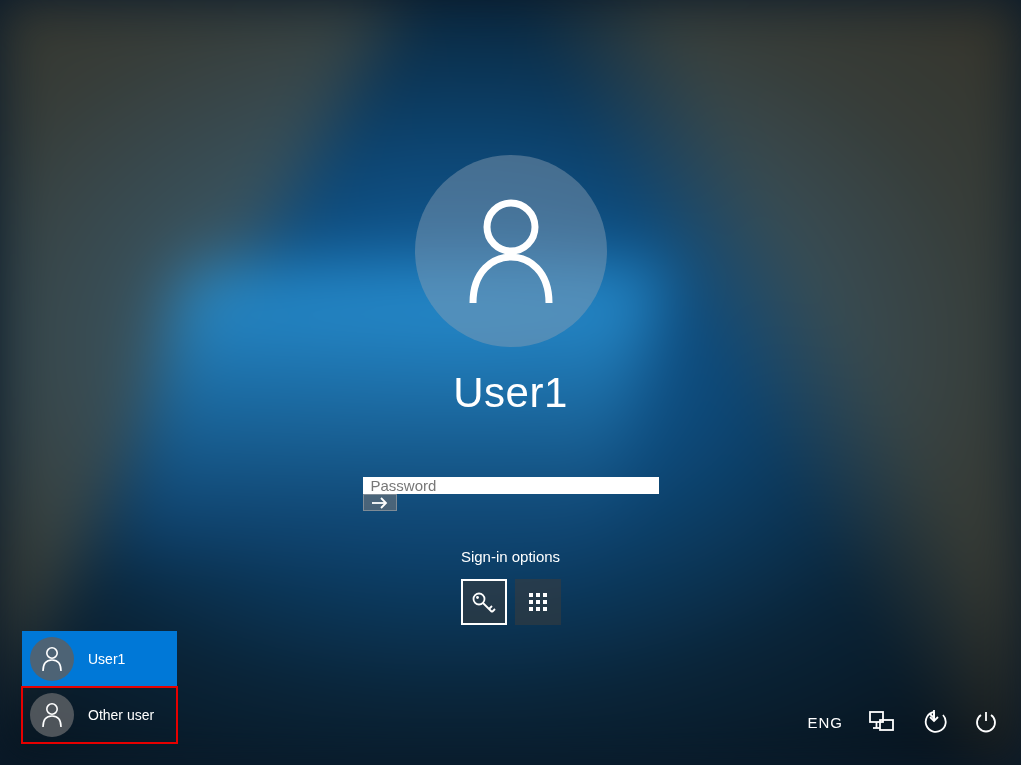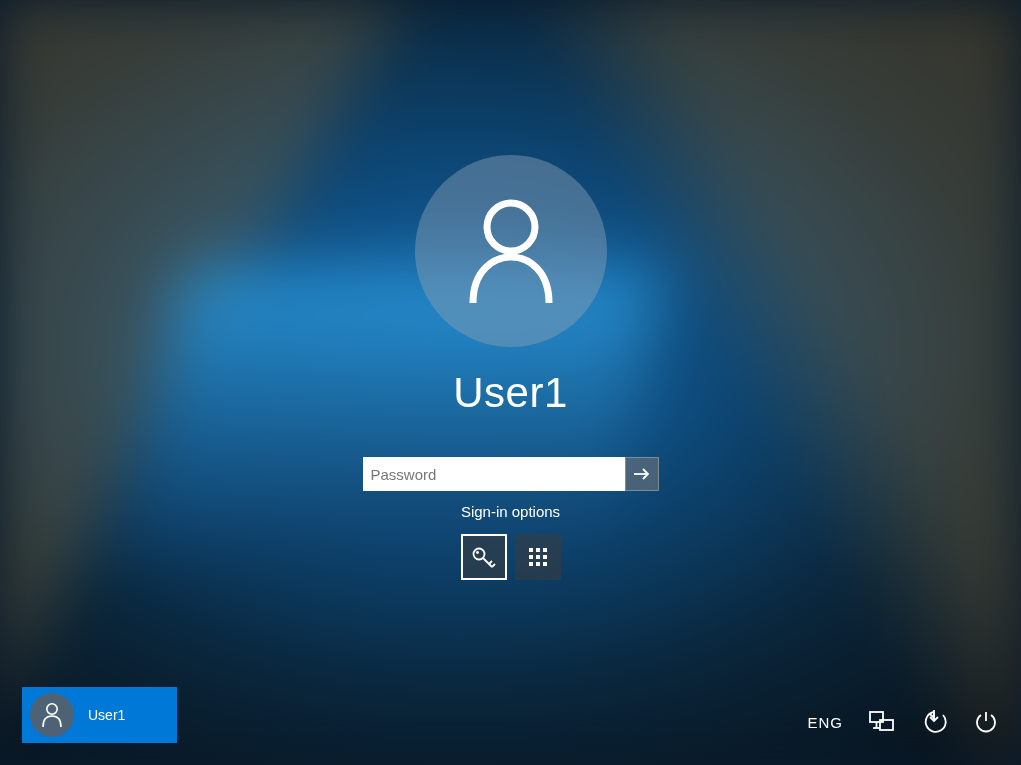--- a/index.html
+++ b/index.html
@@ -48,40 +48,40 @@
     .avatar-large {
       width: 192px; height: 192px; border-radius: 50%;
       background: rgba(140,160,180,0.45);
       display: flex; align-items: center; justify-content: center;
     }
     .username {
       margin-top: 22px;
       font-size: 42px; font-weight: 300; letter-spacing: 0.5px;
     }
     .pw-row {
-      margin-top: 40px;
+      margin-top: 60px;
       display: flex;
-      height: 34px; width: 296px;
+      height: 34px; width: 296px; flex-direction: column;
     }
     .pw-input {
       flex: 1; height: 100%;
       background: #fff; border: none;
       padding: 0 8px; font-size: 15px; color: #222;
       outline: none;
     }
     .pw-input::placeholder { color: #777; }
     .pw-submit {
       width: 34px; height: 100%;
       background: rgba(120,120,120,0.55);
       border: 1px solid rgba(180,180,180,0.5);
       display: flex; align-items: center; justify-content: center;
       cursor: pointer;
     }
     .signin-options {
-      margin-top: 12px;
+      margin-top: 37px;
       font-size: 15px; font-weight: 400;
     }
     .option-icons {
       margin-top: 14px;
       display: flex; gap: 8px;
     }
     .opt-btn {
       width: 46px; height: 46px;
       background: rgba(60,60,60,0.55);
       display: flex; align-items: center; justify-content: center;
@@ -189,20 +189,31 @@
       <div class="mini-avatar">
         <span>
           <svg width="22" height="26" viewBox="0 0 22 26" fill="none">
             <circle cx="11" cy="7" r="5.2" stroke="#fff" stroke-width="1.6"></circle>
             <path d="M2 25 C2 17 6 14 11 14 C16 14 20 17 20 25" stroke="#fff" stroke-width="1.6" fill="none"></path>
           </svg>
         </span>
       </div>
       <span>User1</span>
     </div>
+    <div class="user-item highlighted">
+      <div class="mini-avatar">
+        <span>
+          <svg width="22" height="26" viewBox="0 0 22 26" fill="none">
+            <circle cx="11" cy="7" r="5.2" stroke="#fff" stroke-width="1.6"></circle>
+            <path d="M2 25 C2 17 6 14 11 14 C16 14 20 17 20 25" stroke="#fff" stroke-width="1.6" fill="none"></path>
+          </svg>
+        </span>
+      </div>
+      <span>Other user</span>
+    </div>
   </div>
 
   <div class="corner">
     <span class="lang">ENG</span>
 
     <div class="cbtn">
       <span>
         <svg width="28" height="24" viewBox="0 0 28 24" fill="none" stroke="#fff" stroke-width="1.8">
           <rect x="2" y="2" width="13" height="10"></rect>
           <rect x="12" y="10" width="13" height="10"></rect>

